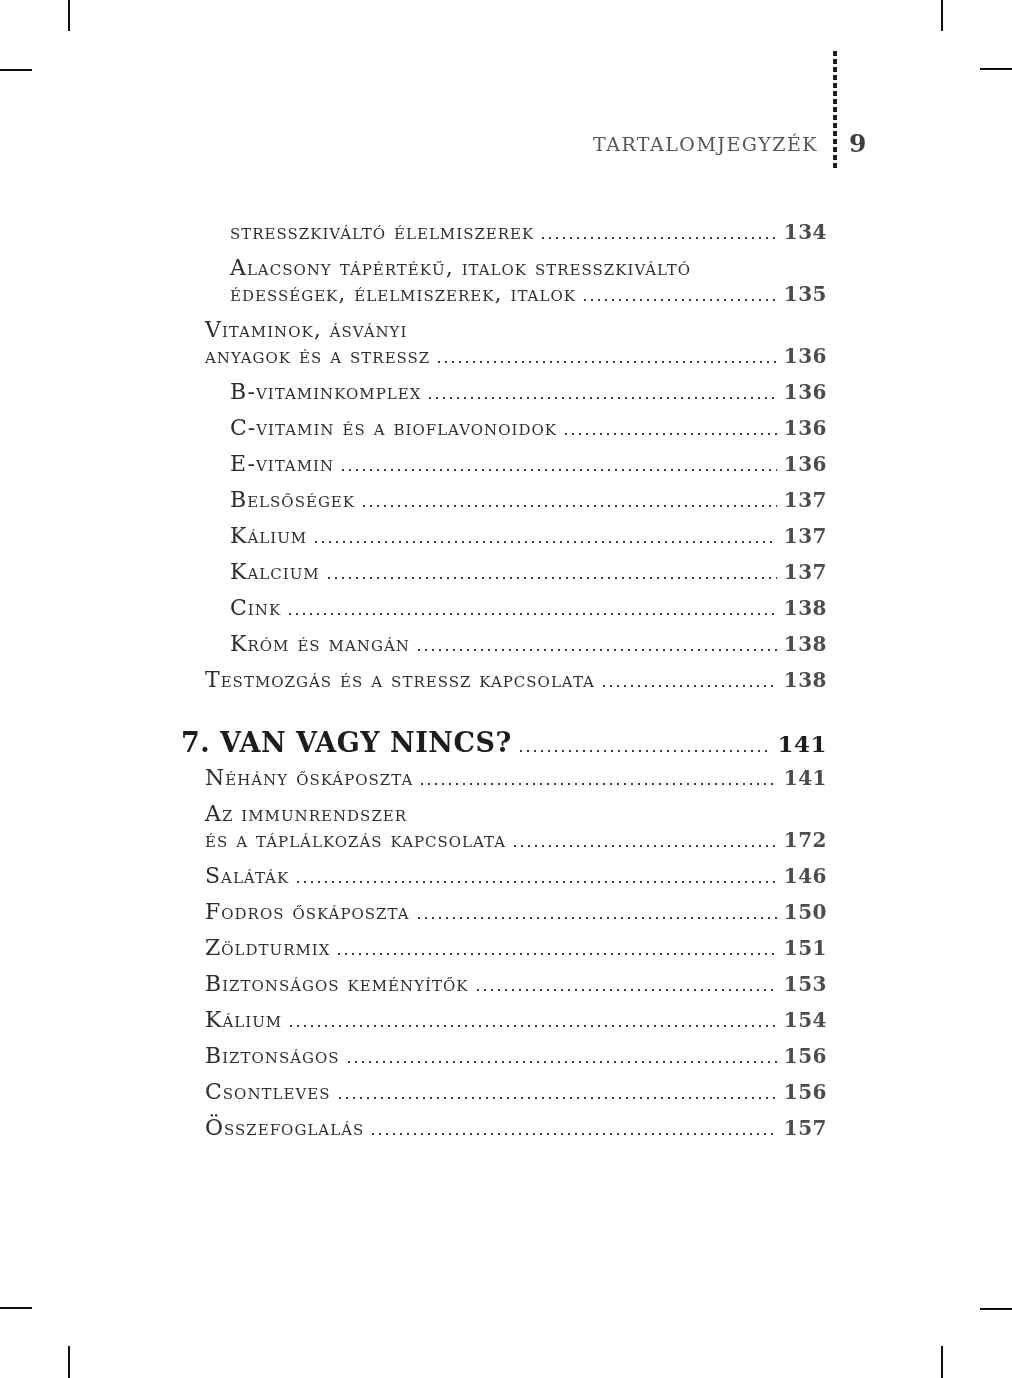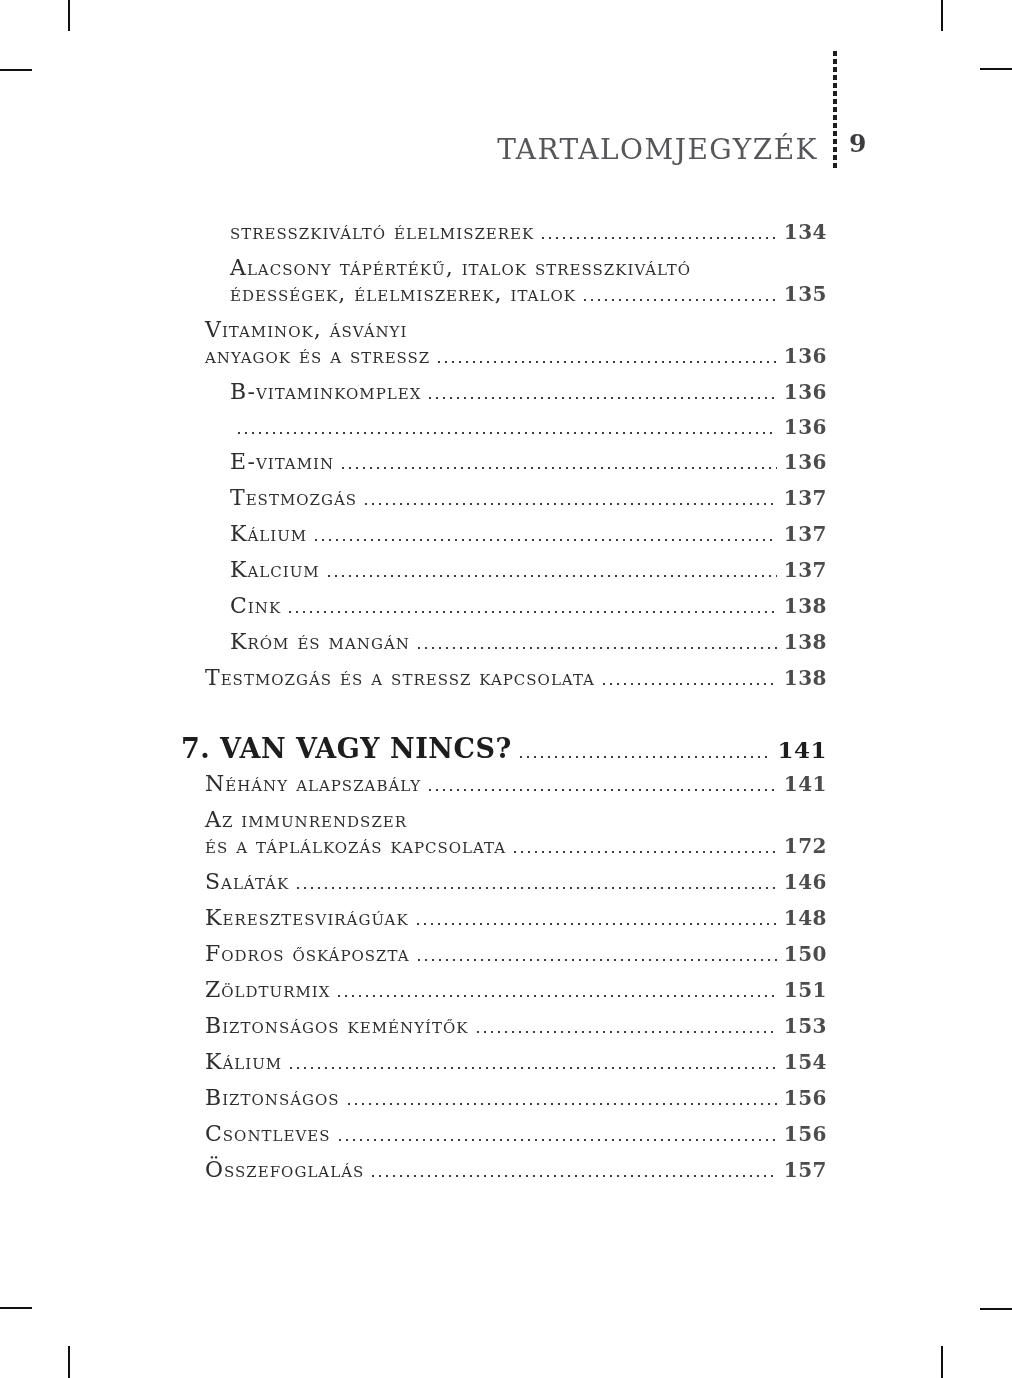--- a/index.html
+++ b/index.html
@@ -12,21 +12,21 @@
     font-family: "DejaVu Serif", "Liberation Serif", serif;
   }
   
   .crop { position: absolute; background: #101010; }
 
   
   .running-head-title {
     position: absolute;
     top: 133px;
     right: 194px;
-    font-size: 28px;
+    font-size: 19px;
     letter-spacing: 1.5px;
     color: var(--header_ink, #56565a);
     white-space: nowrap;
   }
   .head-divider {
     position: absolute;
     left: 833px;
     top: 51px;
     width: 4px;
     height: 119px;
@@ -66,21 +66,21 @@
     background-image: repeating-linear-gradient(to right, var(--dot_ink, #3c3c3e) 0 2px, transparent 2px 7px);
   }
   .pagenum {
     font-weight: bold;
     font-size: 20px;
     letter-spacing: 0.5px;
     color: var(--page_number_ink, #4c4c4f);
     white-space: nowrap;
     text-align: right;
   }
-  .entry.chapter { margin-top: 40px; margin-bottom: 4px; }
+  .entry.chapter { margin-top: 32px; margin-bottom: 4px; }
   .entry.chapter .line {
     font-variant: normal;
     font-weight: bold;
     font-size: 27px;
     line-height: 36px;
     letter-spacing: 0.5px;
     color: var(--chapter_ink, #1d1d1f);
   }
   .entry.chapter .pagenum {
     font-size: 23px;
@@ -131,34 +131,35 @@
       </div>
       <div class="entry lvl2">
         <div class="row">
           <span class="line">B-vitaminkomplex</span>
           <div class="leader"></div>
           <span class="pagenum">136</span>
         </div>
       </div>
       <div class="entry lvl2">
         <div class="row">
+          <span class="line">C-vitamin és a bioflavonoidok</span>
           <div class="leader"></div>
           <span class="pagenum">136</span>
         </div>
       </div>
       <div class="entry lvl2">
         <div class="row">
           <span class="line">E-vitamin</span>
           <div class="leader"></div>
           <span class="pagenum">136</span>
         </div>
       </div>
       <div class="entry lvl2">
         <div class="row">
-          <span class="line">Testmozgás</span>
+          <span class="line">Belsőségek</span>
           <div class="leader"></div>
           <span class="pagenum">137</span>
         </div>
       </div>
       <div class="entry lvl2">
         <div class="row">
           <span class="line">Kálium</span>
           <div class="leader"></div>
           <span class="pagenum">137</span>
         </div>
@@ -193,21 +194,21 @@
       </div>
       <div class="entry chapter">
         <div class="row">
           <span class="line">7. VAN VAGY NINCS?</span>
           <div class="leader"></div>
           <span class="pagenum">141</span>
         </div>
       </div>
       <div class="entry lvl1">
         <div class="row">
-          <span class="line">Néhány alapszabály</span>
+          <span class="line">Néhány őskáposzta</span>
           <div class="leader"></div>
           <span class="pagenum">141</span>
         </div>
       </div>
       <div class="entry lvl1">
         <div class="line">Az immunrendszer</div>
         <div class="row">
           <span class="line">és a táplálkozás kapcsolata</span>
           <div class="leader"></div>
           <span class="pagenum">172</span>
@@ -215,27 +216,20 @@
       </div>
       <div class="entry lvl1">
         <div class="row">
           <span class="line">Saláták</span>
           <div class="leader"></div>
           <span class="pagenum">146</span>
         </div>
       </div>
       <div class="entry lvl1">
         <div class="row">
-          <span class="line">Keresztesvirágúak</span>
-          <div class="leader"></div>
-          <span class="pagenum">148</span>
-        </div>
-      </div>
-      <div class="entry lvl1">
-        <div class="row">
           <span class="line">Fodros őskáposzta</span>
           <div class="leader"></div>
           <span class="pagenum">150</span>
         </div>
       </div>
       <div class="entry lvl1">
         <div class="row">
           <span class="line">Zöldturmix</span>
           <div class="leader"></div>
           <span class="pagenum">151</span>

